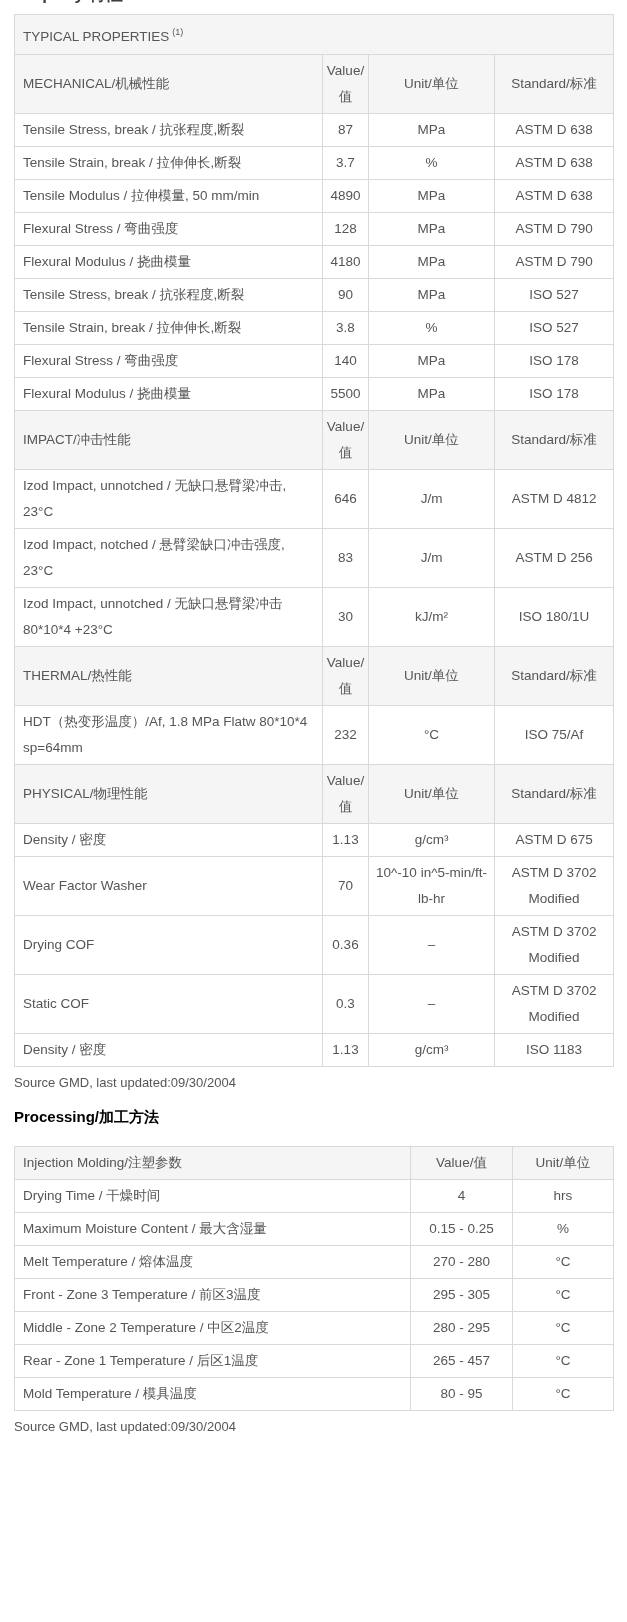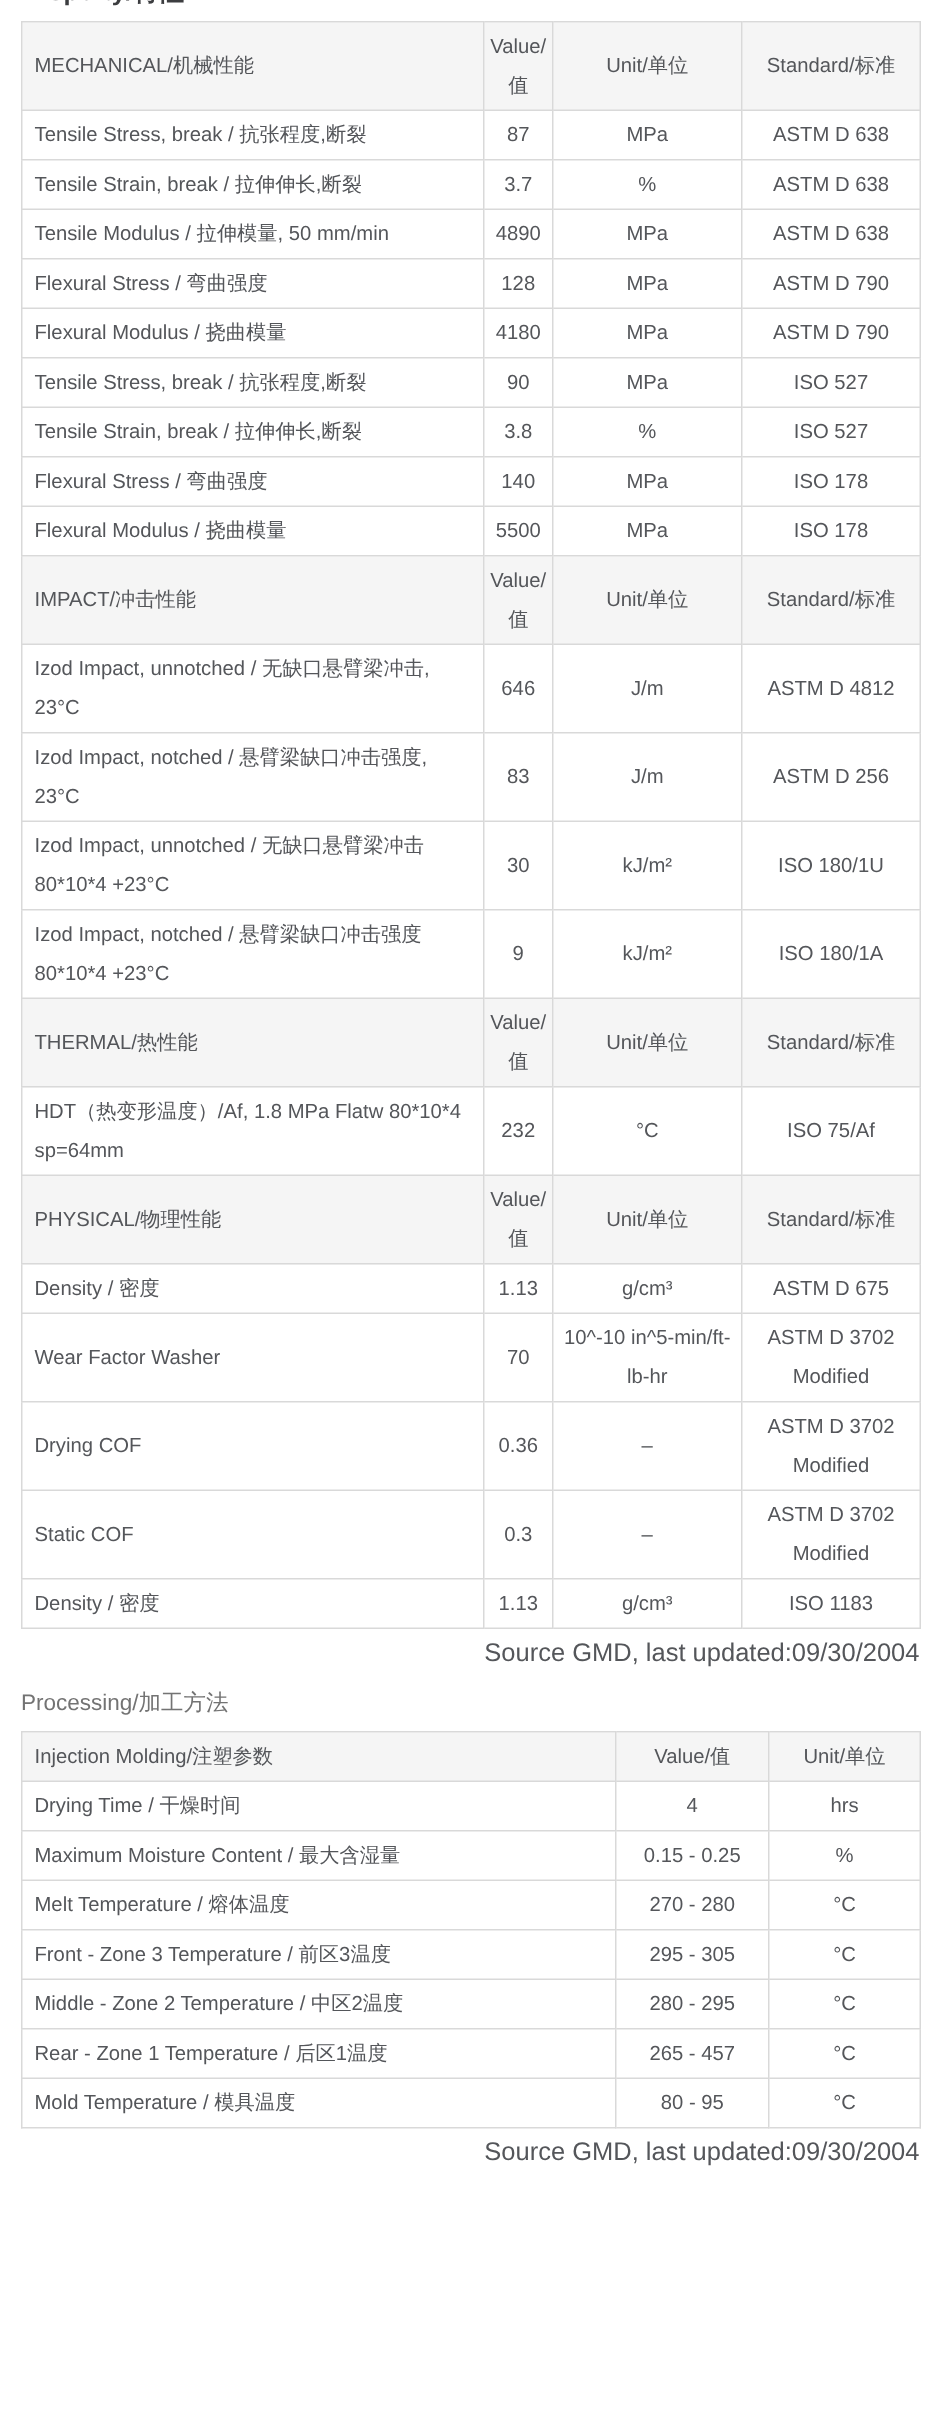--- a/index.html
+++ b/index.html
@@ -42,49 +42,52 @@
     overflow-wrap: break-word;
   }
   tr.sec-row td, tr.title-row td {
     background: #f5f5f5;
   }
   td.c { text-align: center; padding-left: 2px; padding-right: 2px; }
   .title-row td { padding: 4px 8px; }
   .title-row sup { font-size: 9px; margin-left: 3px; }
   .source {
     width: 599px;
-    text-align: right;
-    font-size: 17px;
+    text-align: left;
+    font-size: 13px;
     color: #54565a;
     margin: 7px 0 0 0;
     line-height: 18px;
   }
   .section-heading {
     font-size: 15px;
-    font-weight: normal;
-    color: #737373;
-    margin: 16px 0 9px 0;
+    font-weight: bold;
+    color: #000000;
+    margin: 16px 0 20px 0;
     line-height: 18px;
   }
 </style>
 </head>
 <body>
 
 <div class="page">
 
   <div class="top-heading">Property/特性</div>
 
   <table>
     <colgroup>
       <col style="width:308px">
       <col style="width:46px">
       <col style="width:126px">
       <col style="width:119px">
     </colgroup>
     <tbody id="props-body">
+      <tr class="title-row">
+        <td colspan="4"><span>TYPICAL PROPERTIES</span><sup>(1)</sup></td>
+      </tr>
     <tr class="sec-row">
           <td>MECHANICAL/机械性能</td>
           <td class="c">Value/值</td>
           <td class="c">Unit/单位</td>
           <td class="c">Standard/标准</td>
         </tr>
         <tr>
           <td>Tensile Stress, break / 抗张程度,断裂</td>
           <td class="c">87</td>
           <td class="c">MPa</td>
@@ -154,26 +157,20 @@
           <td>Izod Impact, notched / 悬臂梁缺口冲击强度, 23°C</td>
           <td class="c">83</td>
           <td class="c">J/m</td>
           <td class="c">ASTM D 256</td>
         </tr>
         <tr>
           <td>Izod Impact, unnotched / 无缺口悬臂梁冲击 80*10*4 +23°C</td>
           <td class="c">30</td>
           <td class="c">kJ/m²</td>
           <td class="c">ISO 180/1U</td>
-        </tr>
-        <tr>
-          <td>Izod Impact, notched / 悬臂梁缺口冲击强度 80*10*4 +23°C</td>
-          <td class="c">9</td>
-          <td class="c">kJ/m²</td>
-          <td class="c">ISO 180/1A</td>
         </tr>
         <tr class="sec-row">
           <td>THERMAL/热性能</td>
           <td class="c">Value/值</td>
           <td class="c">Unit/单位</td>
           <td class="c">Standard/标准</td>
         </tr>
         <tr>
           <td>HDT（热变形温度）/Af, 1.8 MPa Flatw 80*10*4 sp=64mm</td>
           <td class="c">232</td>

